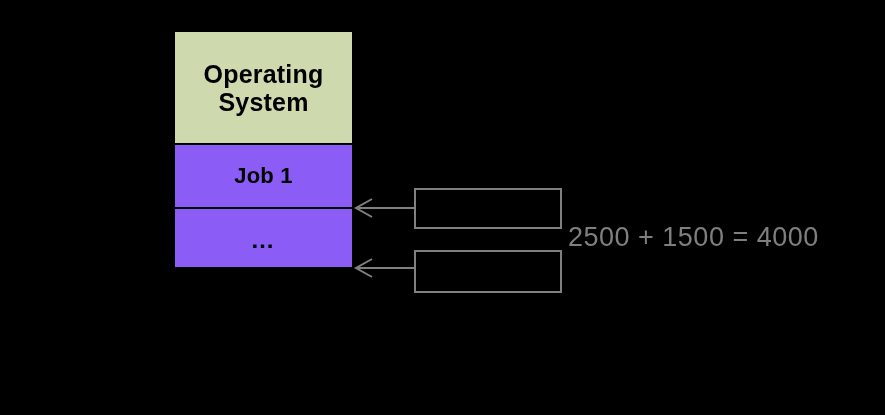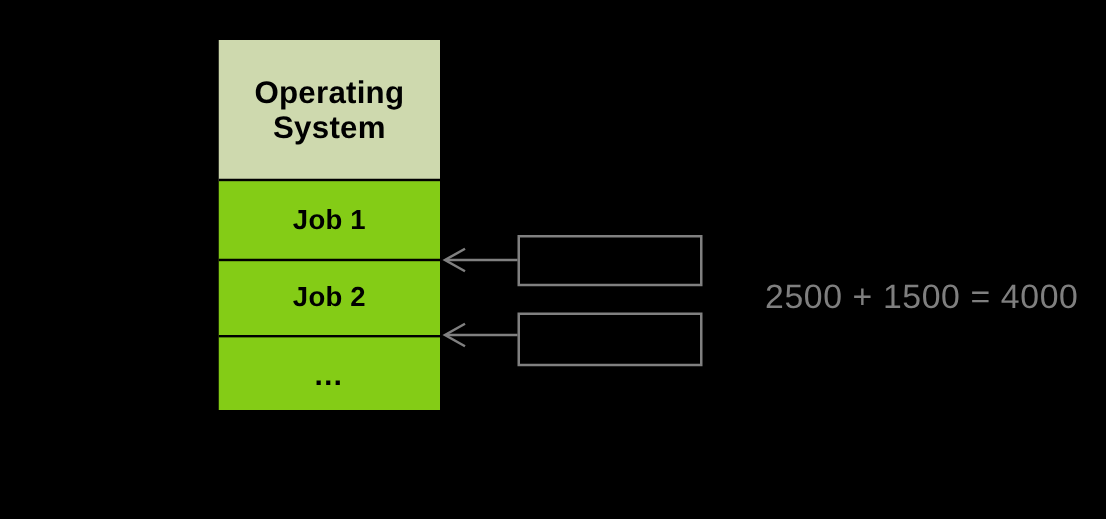--- a/index.html
+++ b/index.html
@@ -47,21 +47,21 @@
     letter-spacing: 0.2px;
     margin-left: 20px;
   }
   .mem-cell.os {
     background: #ced9ae;
     height: 113px;
     font-size: 25px;
     border-bottom: 2px solid #000000;
   }
   .mem-cell.job {
-    background: #84cc16;
+    background: #8b5cf6;
     font-size: 22px;
     border-bottom: 2px solid #000000;
     text-align: right;
   }
   .mem-cell.job.r1 { height: 64px; }
   .mem-cell.job.r2 { height: 61px; }
   .mem-cell.job.r3 { height: 60px; }
   .mem-cell.job.last {
     height: 58px;
     border-bottom: none;
@@ -97,38 +97,37 @@
     left: 0;
     top: 0;
     width: 885px;
     height: 415px;
     pointer-events: none;
   }
 
   
   .equation {
     position: absolute;
-    left: 612px;
+    left: 568px;
     top: 222px;
     color: #7f7f7f;
     font-size: 27px;
     font-weight: normal;
     letter-spacing: 0.5px;
     white-space: nowrap;
   }
 </style>
 </head>
 <body>
 
 <div id="stage">
 
   <div class="memory-stack">
     <div class="mem-cell os">Operating System</div>
     <div class="mem-cell job r1">Job 1</div>
-    <div class="mem-cell job r2">Job 2</div>
     <div class="mem-cell job last">…</div>
   </div>
 
   <div class="req-box" id="req-box-1"></div>
   <div class="req-box" id="req-box-2"></div>
 
   <svg class="arrow-svg" viewBox="0 0 885 415">
     <g stroke="#808080" stroke-width="2" fill="none" stroke-linecap="butt">
 
       <g>

